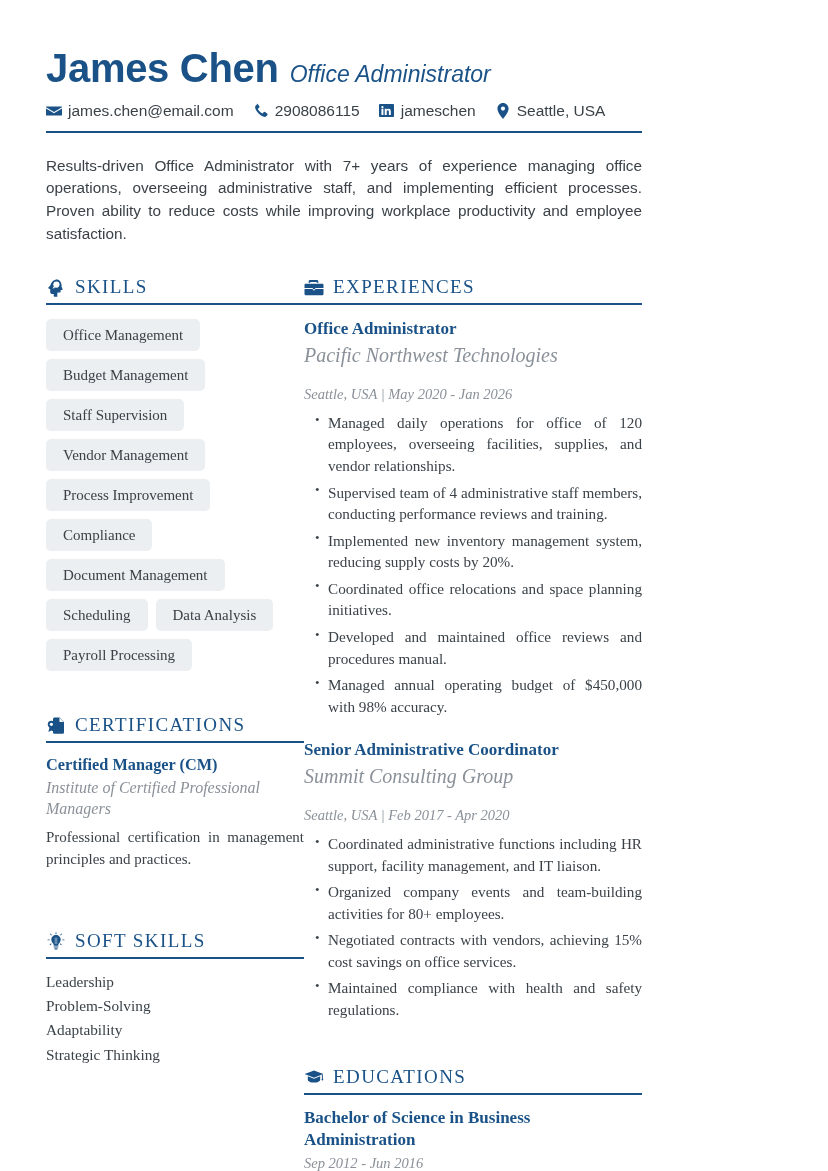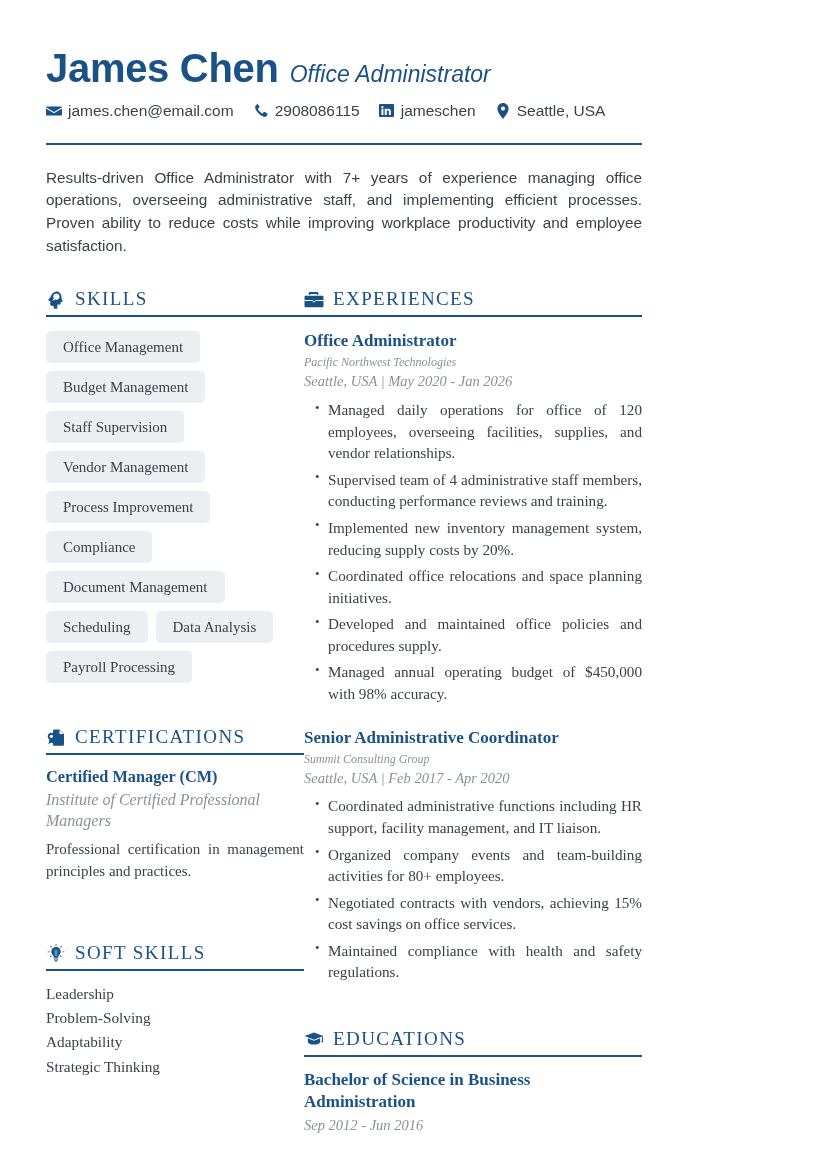--- a/index.html
+++ b/index.html
@@ -43,21 +43,21 @@
     font-style: italic;
     color: #1a5288;
     line-height: 1.1;
   }
   .contact-row {
     display: flex;
     align-items: center;
     flex-wrap: nowrap;
     gap: 19px;
     margin-top: 11px;
-    padding-bottom: 23px;
+    padding-bottom: 11px;
     border-bottom: 2.5px solid #1a5288;
   }
   .contact-item {
     display: flex;
     align-items: center;
     gap: 6px;
     font-size: 15.5px;
     color: #3a4248;
     white-space: nowrap;
   }
@@ -171,32 +171,32 @@
   
   .exp-block { margin-top: 13px; }
   .exp-block + .exp-block { margin-top: 22px; }
   .exp-role {
     font-size: 17px;
     font-weight: bold;
     color: #1a5288;
     line-height: 1.3;
   }
   .exp-company {
-    font-size: 12px;
+    font-size: 20px;
     font-style: italic;
     color: #8a9199;
     line-height: 1.35;
     margin-top: 2px;
   }
   .exp-meta {
     font-size: 14.5px;
     font-style: italic;
     color: #8a9199;
     line-height: 1.35;
-    margin-top: 2px;
+    margin-top: 16px;
   }
   .bullets { margin-top: 7px; }
   .bullet {
     position: relative;
     font-size: 15.2px;
     line-height: 1.42;
     color: #3a4248;
     padding-left: 24px;
     margin-bottom: 5px;
     text-align: justify;
@@ -374,21 +374,21 @@
 
         <div class="exp-block">
           <div class="exp-role">Office Administrator</div>
           <div class="exp-company">Pacific Northwest Technologies</div>
           <div class="exp-meta">Seattle, USA  |  May 2020 - Jan 2026</div>
           <div class="bullets">
             <div class="bullet">Managed daily operations for office of 120 employees, overseeing facilities, supplies, and vendor relationships.</div>
             <div class="bullet">Supervised team of 4 administrative staff members, conducting performance reviews and training.</div>
             <div class="bullet">Implemented new inventory management system, reducing supply costs by 20%.</div>
             <div class="bullet">Coordinated office relocations and space planning initiatives.</div>
-            <div class="bullet">Developed and maintained office policies and procedures supply.</div>
+            <div class="bullet">Developed and maintained office reviews and procedures manual.</div>
             <div class="bullet">Managed annual operating budget of $450,000 with 98% accuracy.</div>
           </div>
         </div>
 
         <div class="exp-block">
           <div class="exp-role">Senior Administrative Coordinator</div>
           <div class="exp-company">Summit Consulting Group</div>
           <div class="exp-meta">Seattle, USA  |  Feb 2017 - Apr 2020</div>
           <div class="bullets">
             <div class="bullet">Coordinated administrative functions including HR support, facility management, and IT liaison.</div>

